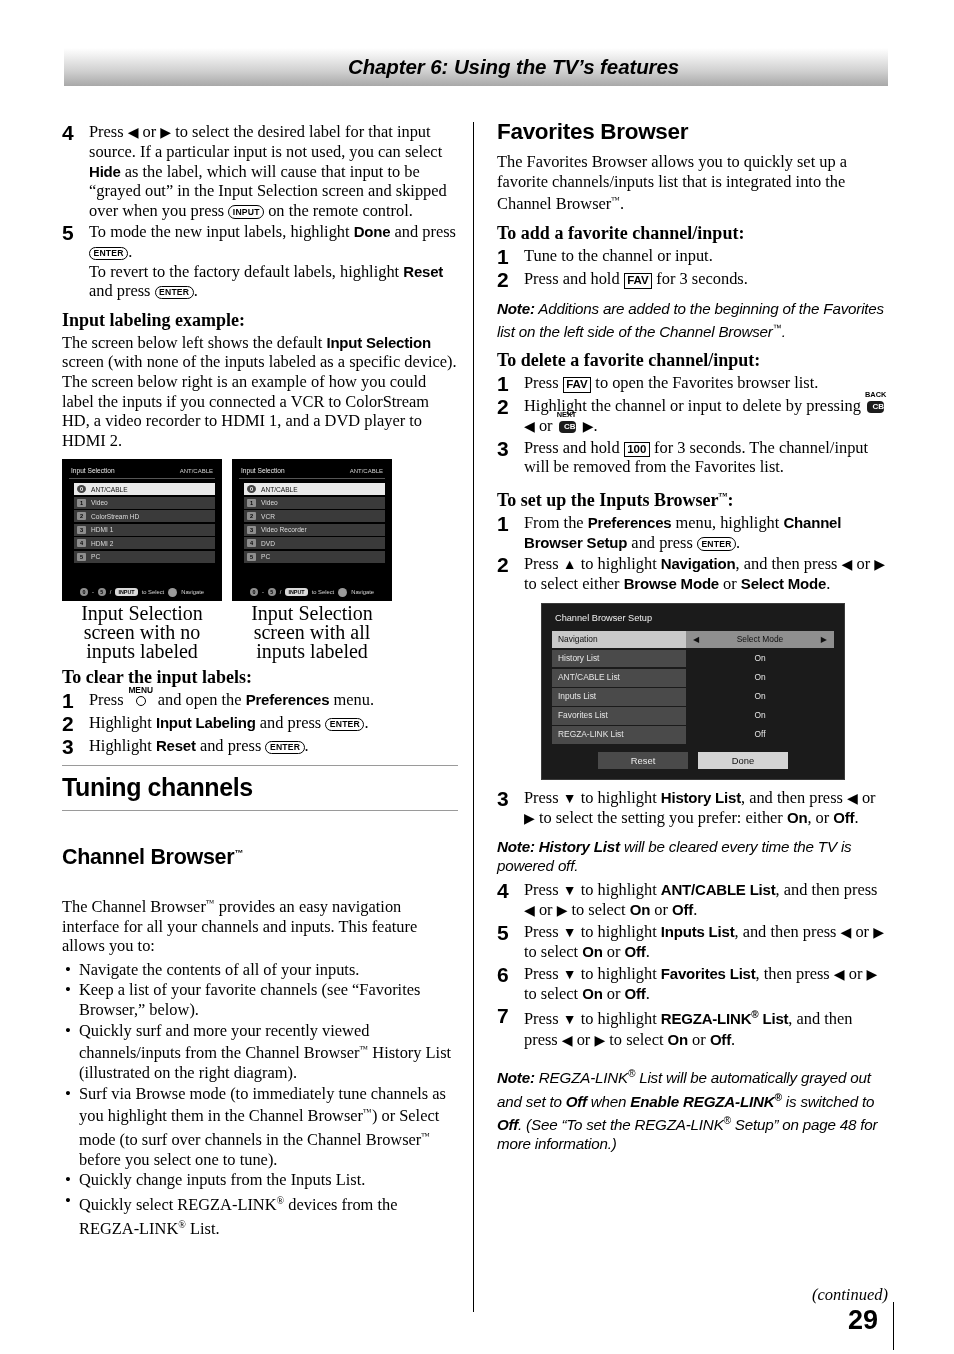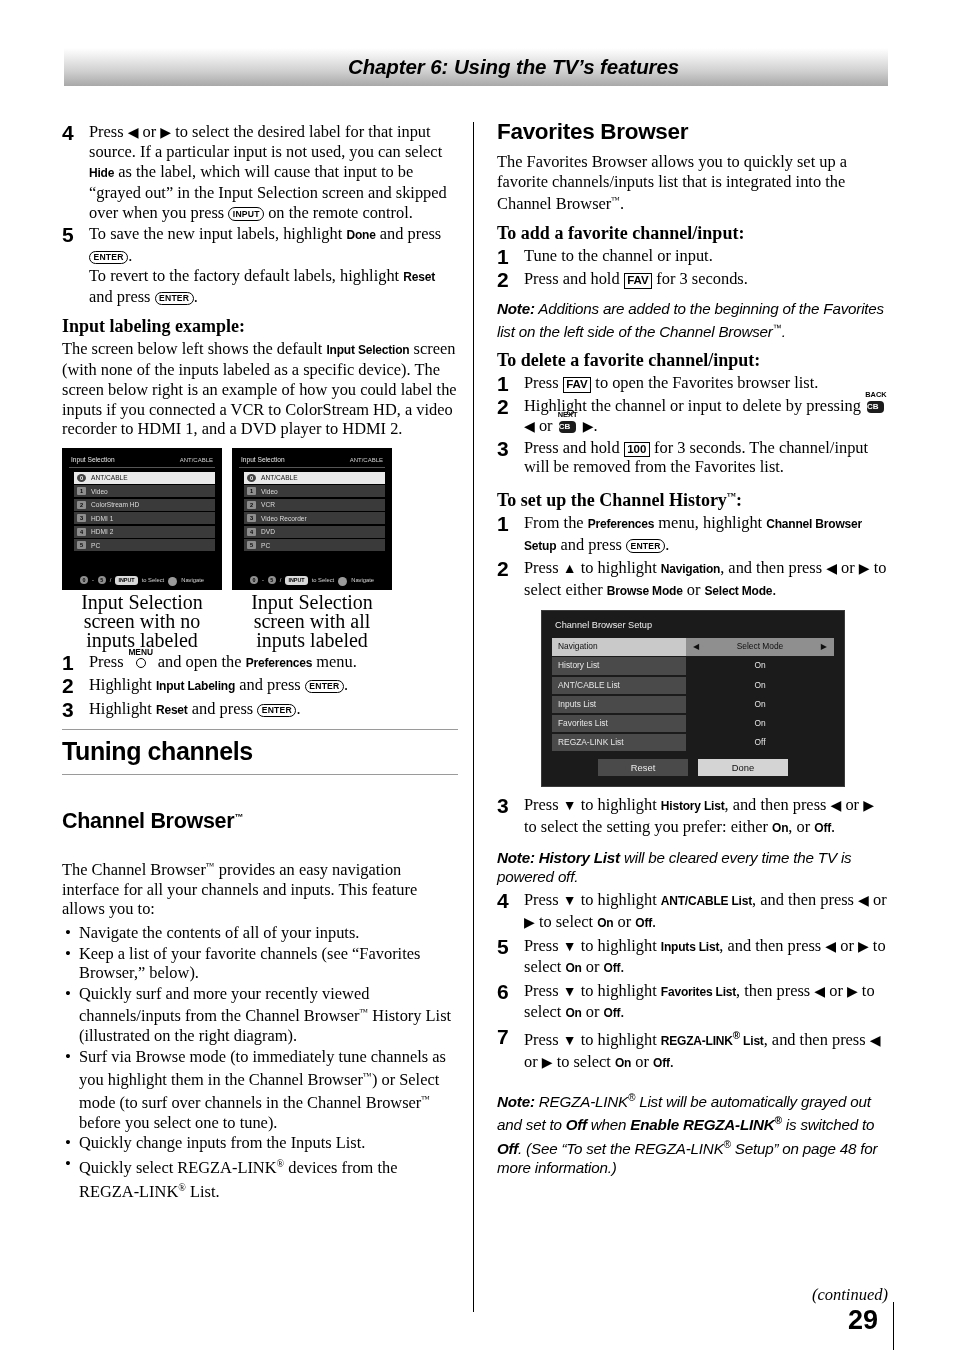--- a/index.html
+++ b/index.html
@@ -67,21 +67,21 @@
     background: #000;
   }
 
   
   p.body {
     margin: 0 0 0 0;
     font-size: 16.4px;
     line-height: 19.6px;
     text-align: left;
   }
-  .b { font-family: "Liberation Sans", sans-serif; font-weight: bold; font-size: 12px; letter-spacing: -0.2px;}
+  .b { font-family: "Liberation Sans", sans-serif; font-weight: bold; font-size: 15px; letter-spacing: -0.2px;}
   .sup { font-size: 9px; vertical-align: super; letter-spacing: 0; }
   .reg { font-size: 10px; vertical-align: super; }
 
   
   .step {
     display: flex;
     margin-top: 2px;
   }
   .step-num {
     font-family: "Liberation Sans", sans-serif;
@@ -213,40 +213,39 @@
   .key-cb {
     display: inline-block;
     position: relative;
     width: 22px;
     height: 17px;
     vertical-align: -3px;
   }
   .key-cb .lbl {
     position: absolute;
     top: -6px; left: 0; right: 0;
-    text-align: center;
     font-family: "Liberation Sans", sans-serif;
     font-weight: bold;
     font-size: 7.4px;
     line-height: 8px;
   }
   .key-cb .pill {
     position: absolute;
     left: 2px;
     top: 4px;
     width: 17px;
     height: 12px;
     background: #1c1c1c;
     border-radius: 4px;
     color: #fff;
     font-family: "Liberation Sans", sans-serif;
     font-weight: bold;
     font-size: 8px;
     line-height: 12.5px;
-    text-align: left;
+    text-align: right;
   }
   .arrow { font-size: 14px; vertical-align: 0.5px; letter-spacing: 0; }
 
   
   .osd-row { display: flex; gap: 10px; margin-top: 9px; }
   .osd {
     width: 160px;
     height: 142px;
     background: #000;
     padding: 6px 7px 5px 7px;
@@ -442,21 +441,21 @@
 
   <div class="col-left">
 
     <div class="step">
       <div class="step-num">4</div>
       <div class="step-body"><span>Press </span><span class="arrow">◀</span><span> or </span><span class="arrow">▶</span><span> to select the desired label for that input source. If a particular input is not used, you can select </span><span class="b">Hide</span><span> as the label, which will cause that input to be “grayed out” in the Input Selection screen and skipped over when you press </span><span class="key-oval">INPUT</span><span> on the remote control.</span></div>
     </div>
 
     <div class="step">
       <div class="step-num">5</div>
-      <div class="step-body"><span>To save the new input labels, highlight </span><span class="b">Done</span><span> and press </span><span class="key-oval">ENTER</span><span>.</span><br><span>To revert to the factory default labels, highlight </span><span class="b">Reset</span><span> and press </span><span class="key-oval">ENTER</span><span>.</span></div>
+      <div class="step-body"><span>To mode the new input labels, highlight </span><span class="b">Done</span><span> and press </span><span class="key-oval">ENTER</span><span>.</span><br><span>To revert to the factory default labels, highlight </span><span class="b">Reset</span><span> and press </span><span class="key-oval">ENTER</span><span>.</span></div>
     </div>
 
     <h3 class="sub">Input labeling example:</h3>
 
     <p class="body"><span>The screen below left shows the default </span><span class="b">Input Selection</span><span> screen (with none of the inputs labeled as a specific device). The screen below right is an example of how you could label the inputs if you connected a VCR to ColorStream HD, a video recorder to HDMI 1, and a DVD player to HDMI 2.</span></p>
 
     <div class="osd-row">
 
       <div>
         <div class="osd">
@@ -544,20 +543,21 @@
             <span class="chipw">INPUT</span>
             <span>to Select</span>
             <span class="pad"></span>
             <span>Navigate</span>
           </div>
         </div>
         <div class="osd-caption">Input Selection screen with all inputs labeled</div>
       </div>
     </div>
 
+    <h3 class="sub" style="margin-top:6px">To clear the input labels:</h3>
 
     <div class="step">
       <div class="step-num">1</div>
       <div class="step-body"><span>Press </span><span class="key-menu"><span class="lbl">MENU</span><span class="circ"></span></span><span> and open the </span><span class="b">Preferences</span><span> menu.</span></div>
     </div>
 
     <div class="step">
       <div class="step-num">2</div>
       <div class="step-body"><span>Highlight </span><span class="b">Input Labeling</span><span> and press </span><span class="key-oval">ENTER</span><span>.</span></div>
     </div>
@@ -633,21 +633,21 @@
     <div class="step">
       <div class="step-num">2</div>
       <div class="step-body"><span>Highlight the channel or input to delete by pressing </span><span class="key-cb"><span class="lbl">BACK</span><span class="pill">CB</span></span> <span class="arrow">◀</span><span> or </span><span class="key-cb"><span class="lbl">NEXT</span><span class="pill">CB</span></span> <span class="arrow">▶</span><span>.</span></div>
     </div>
 
     <div class="step">
       <div class="step-num">3</div>
       <div class="step-body"><span>Press and hold </span><span class="key-rect">100</span><span> for 3 seconds. The channel/input will be removed from the Favorites list.</span></div>
     </div>
 
-    <h3 class="sub"><span>To set up the Channel History</span><span class="sup">™</span><span>:</span></h3>
+    <h3 class="sub"><span>To set up the Inputs Browser</span><span class="sup">™</span><span>:</span></h3>
 
     <div class="step">
       <div class="step-num">1</div>
       <div class="step-body"><span>From the </span><span class="b">Preferences</span><span> menu, highlight </span><span class="b">Channel Browser Setup</span><span> and press </span><span class="key-oval">ENTER</span><span>.</span></div>
     </div>
 
     <div class="step">
       <div class="step-num">2</div>
       <div class="step-body"><span>Press </span><span class="arrow">▲</span><span> to highlight </span><span class="b">Navigation</span><span>, and then press </span><span class="arrow">◀</span><span> or </span><span class="arrow">▶</span><span> to select either </span><span class="b">Browse Mode</span><span> or </span><span class="b">Select Mode</span><span>.</span></div>
     </div>

